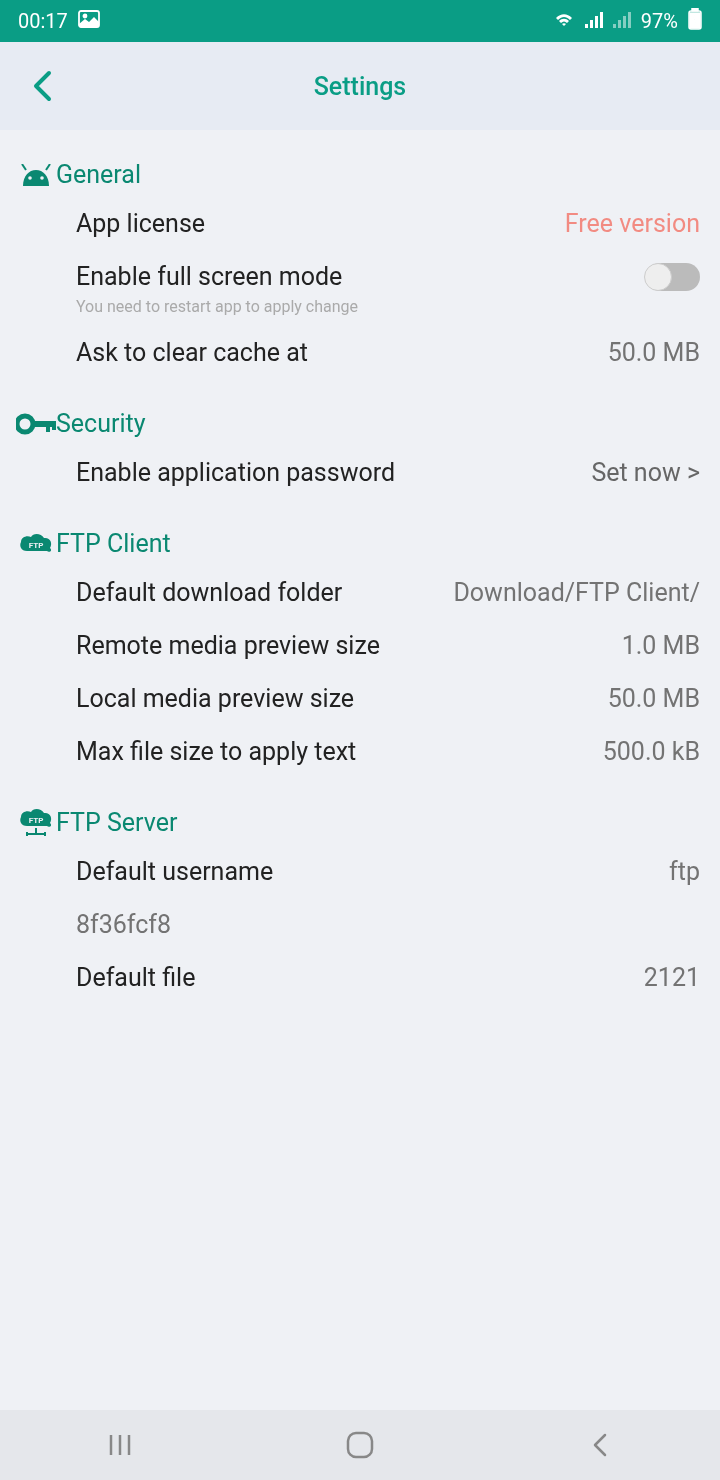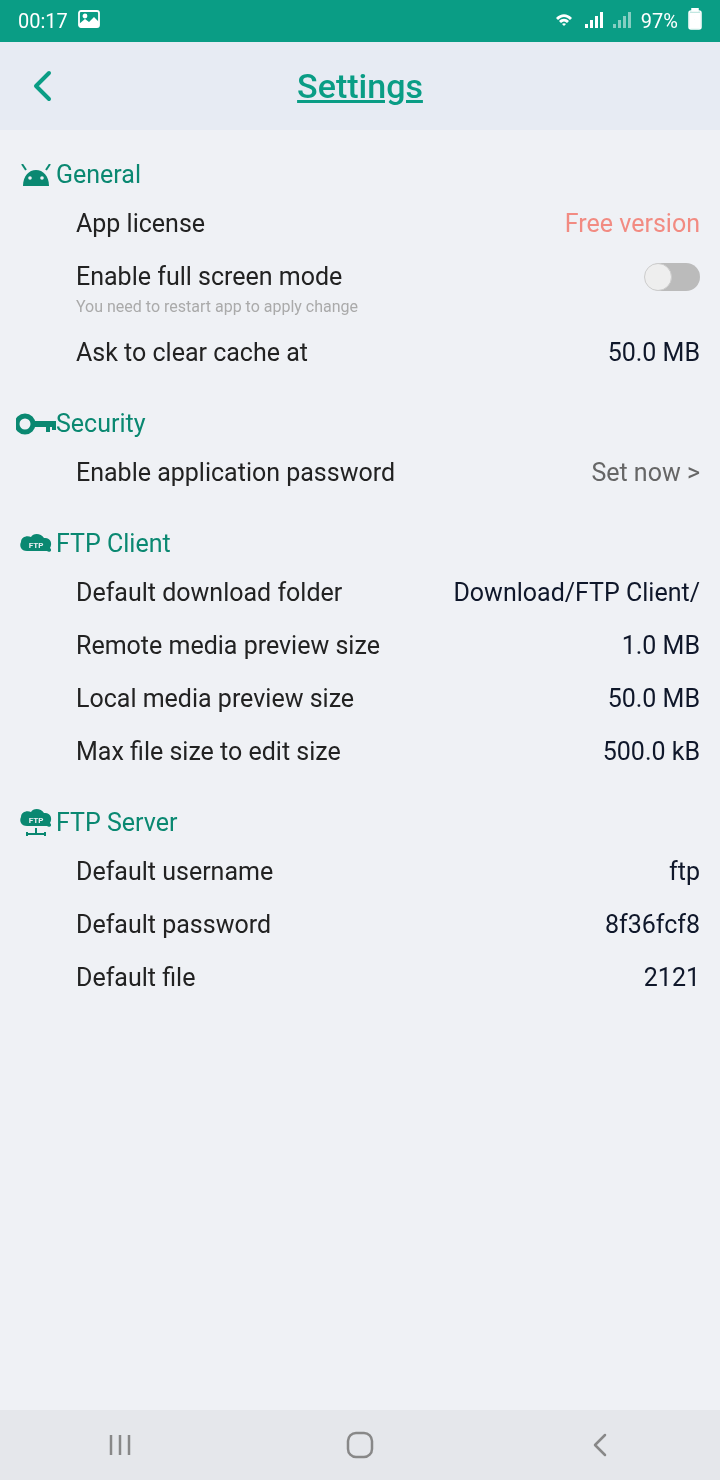--- a/index.html
+++ b/index.html
@@ -48,24 +48,23 @@
       width: 40px;
       height: 40px;
       display: flex;
       align-items: center;
       justify-content: center;
       color: #0a9d85;
     }
     .header-title {
       width: 100%;
       text-align: center;
-      font-size: 34px;
+      font-size: 25px;
       font-weight: 500;
       color: #0a9d85;
-      text-decoration: underline;
     }
     .content {
       padding: 0;
     }
     .section {
       padding-top: 30px;
     }
     .section-header {
       display: flex;
       align-items: center;
@@ -89,21 +88,21 @@
       justify-content: space-between;
       align-items: center;
       padding: 12px 20px 12px 76px;
     }
     .row-label {
       font-size: 25px;
       color: #222;
     }
     .row-value {
       font-size: 25px;
-      color: #0f172a;
+      color: #737373;
       text-align: right;
     }
     .row-value.red {
       color: #f28b82;
     }
     .row-value.action {
       color: #666;
     }
     .row-sub {
       font-size: 16px;
@@ -273,21 +272,21 @@
     </div>
     <div class="row">
       <span class="row-label">Remote media preview size</span>
       <span class="row-value">1.0 MB</span>
     </div>
     <div class="row">
       <span class="row-label">Local media preview size</span>
       <span class="row-value">50.0 MB</span>
     </div>
     <div class="row">
-      <span class="row-label">Max file size to edit size</span>
+      <span class="row-label">Max file size to apply text</span>
       <span class="row-value">500.0 kB</span>
     </div>
   </div>
 
   <div class="section">
     <div class="section-header">
       <span class="section-icon">
         <svg width="38" height="30" viewBox="0 0 38 30" fill="#0a8871">
           <path d="M10 18 C4 18 2 13 4 9 C4 4 10 2 14 4 C16 0 24 0 27 5 C33 4 36 10 33 15 C36 18 32 20 30 18 Z"></path>
           <text x="19" y="15" font-size="8" fill="#eff1f5" text-anchor="middle" font-weight="bold">FTP</text>
@@ -297,21 +296,20 @@
           <line x1="28" y1="24" x2="28" y2="28" stroke="#0a8871" stroke-width="2"></line>
         </svg>
       </span>
       <span class="section-title">FTP Server</span>
     </div>
     <div class="row">
       <span class="row-label">Default username</span>
       <span class="row-value">ftp</span>
     </div>
     <div class="row">
-      <span class="row-label">Default password</span>
       <span class="row-value">8f36fcf8</span>
     </div>
     <div class="row">
       <span class="row-label">Default file</span>
       <span class="row-value">2121</span>
     </div>
   </div>
 
 </div>
 

